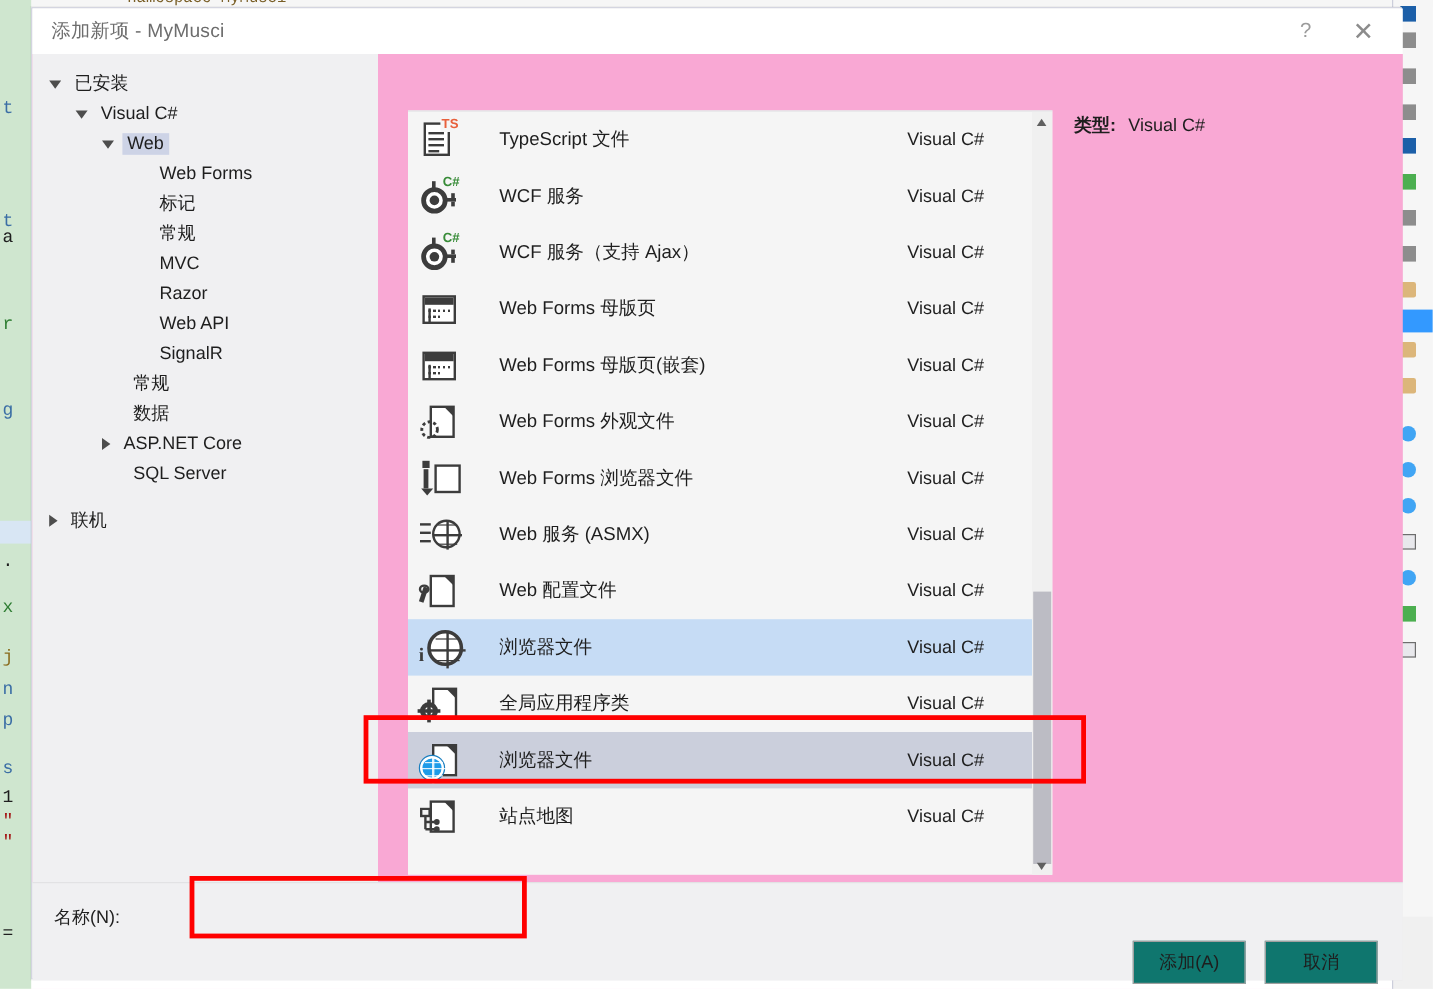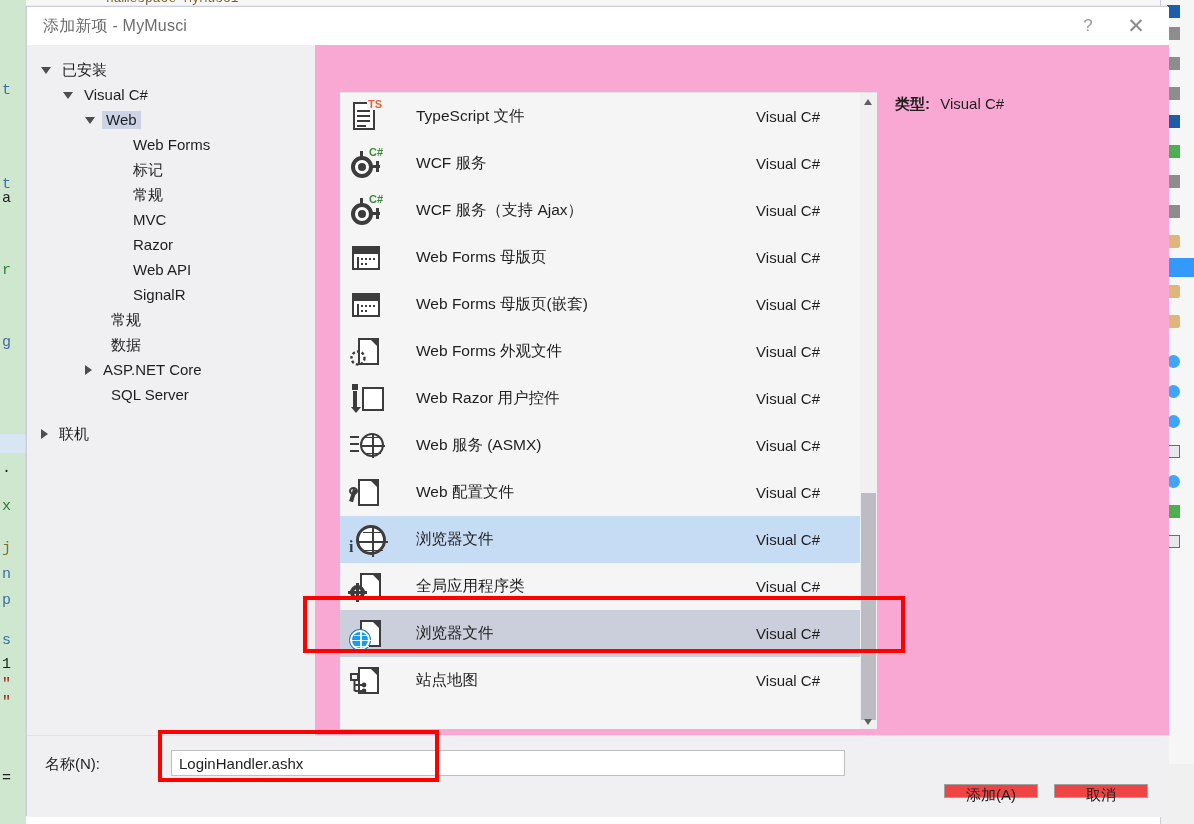--- a/index.html
+++ b/index.html
@@ -285,22 +285,22 @@
   }
   #name-input {
     position: absolute; left: 144px; top: 14px;
     width: 674px; height: 26px;
     background: #ffffff; border: 1px solid #bfbfbf;
     font-family: "Liberation Sans", sans-serif;
     font-size: 15px; color: #1e1e1e;
     padding-left: 7px; outline: none;
   }
   #btn-add, #btn-cancel {
-    position: absolute; top: 48px; height: 14px;
-    background: #ef4444; border: 1px solid #a0a0a0;
+    position: absolute; top: 48px; height: 36px;
+    background: #0f766e; border: 1px solid #a0a0a0;
     font-family: "Liberation Sans", sans-serif;
     font-size: 15px; color: #1e1e1e; cursor: pointer;
   }
   #btn-add { right: 131px; width: 94px; }
   #btn-cancel { right: 21px; width: 94px; }
 
   
   .annot {
     position: absolute;
     border: 4px solid #ff0000;
@@ -622,21 +622,21 @@
               <span class="lname">Web Forms 外观文件</span>
               <span class="llang">Visual C#</span>
             </div>
             <div class="litem">
               <span class="licon">
                 <span style="position:absolute;left:13px;top:5px;width:22px;height:24px;border:2px solid #3c3c3c;background:#fff;"></span>
          <span style="position:absolute;left:3px;top:2px;width:6px;height:6px;background:#3c3c3c;"></span>
          <span style="position:absolute;left:4px;top:9px;width:4px;height:16px;background:#3c3c3c;"></span>
          <span style="position:absolute;left:2px;top:25px;width:0;height:0;border-left:5px solid transparent;border-right:5px solid transparent;border-top:6px solid #3c3c3c;"></span>
               </span>
-              <span class="lname">Web Razor 用户控件</span>
+              <span class="lname">Web Forms 浏览器文件</span>
               <span class="llang">Visual C#</span>
             </div>
             <div class="litem">
               <span class="licon">
                 <span class="globe" style="left:11px;top:4px;width:24px;height:24px;">
            <span class="eq" style="left:-1px;top:10px;width:24px;height:2.2px;"></span>
            <span class="mer1" style="left:10px;top:-1px;width:2.2px;height:24px;"></span>
            <span class="mer2" style="left:3px;top:2px;width:16px;height:1.6px;"></span>
            <span class="mer2" style="left:3px;top:18px;width:16px;height:1.6px;"></span>
          </span>
@@ -734,20 +734,19 @@
         <b>类型:</b>
         <span style="margin-left:6px;">Visual C#</span>
       </div>
 
     </div>
 
   </div>
 
   <div id="footer">
     <span id="name-label">名称(N):</span>
-    <input id="name-input" type="text" value="LoginHandler.ashx" style="">
     <button id="btn-add">添加(A)</button>
     <button id="btn-cancel">取消</button>
   </div>
 </div>
 
 <div class="annot" id="annot-item"></div>
 <div class="annot" id="annot-name"></div>
 
 </body></html>

